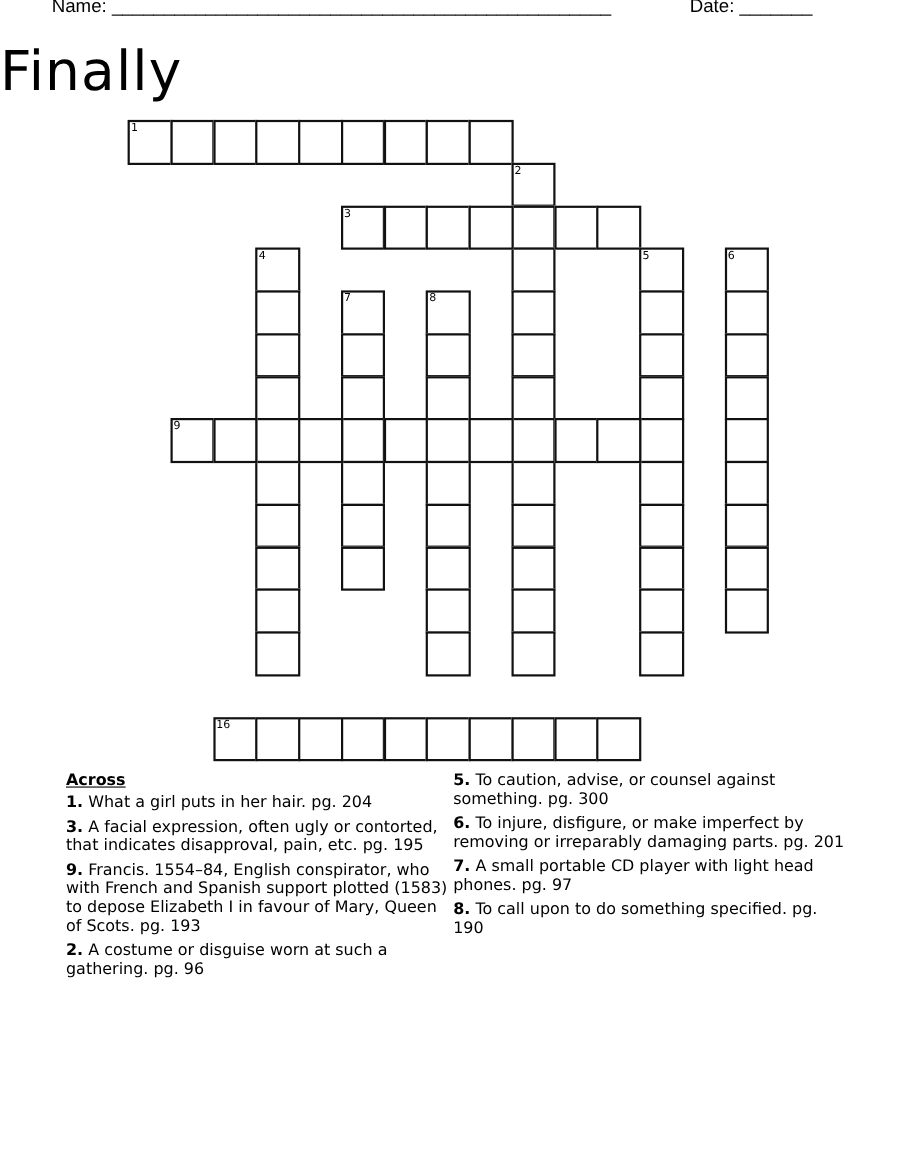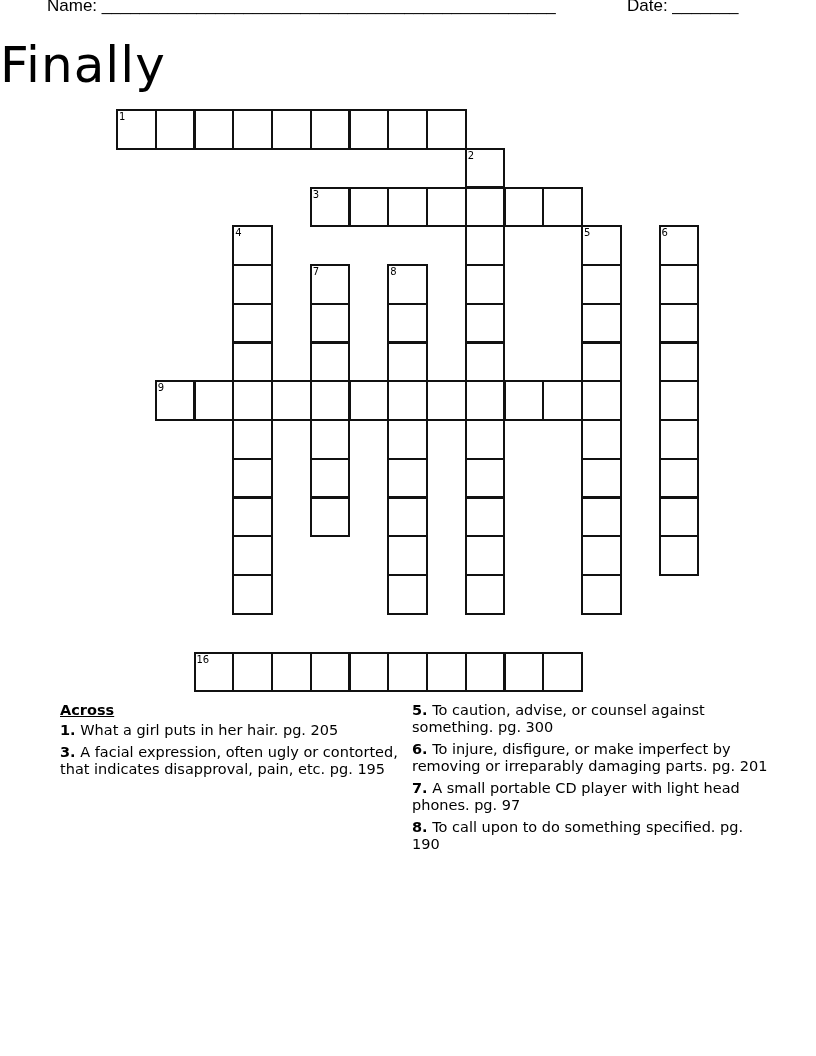--- a/index.html
+++ b/index.html
@@ -135,22 +135,24 @@
     <div class="cell" style="left: 231.5px; top: 541.5px;"></div>
     <div class="cell" style="left: 270.25px; top: 541.5px;"></div>
     <div class="cell" style="left: 309px; top: 541.5px;"></div>
     <div class="cell" style="left: 347.75px; top: 541.5px;"></div>
     <div class="cell" style="left: 386.5px; top: 541.5px;"></div>
     <div class="cell" style="left: 425.25px; top: 541.5px;"></div>
   </div>
 
 <div class="clues left">
   <div class="clue-head">Across</div>
-  <div class="clue"><b>1.</b><span> What a girl puts in her hair. pg. 205</span></div>
+  <div class="clue"><b>1.</b><span> What a girl puts in her hair. pg. 204</span></div>
   <div class="clue"><b>3.</b><span> A facial expression, often ugly or contorted, that indicates disapproval, pain, etc. pg. 195</span></div>
+  <div class="clue"><b>9.</b><span> Francis. 1554–84, English conspirator, who with French and Spanish support plotted (1583) to depose Elizabeth I in favour of Mary, Queen of Scots. pg. 193</span></div>
+  <div class="clue"><b>2.</b><span> A costume or disguise worn at such a gathering. pg. 96</span></div>
 </div>
 
 <div class="clues right" style="top:702px;">
   <div class="clue"><b>5.</b><span> To caution, advise, or counsel against something. pg. 300</span></div>
   <div class="clue"><b>6.</b><span> To injure, disfigure, or make imperfect by removing or irreparably damaging parts. pg. 201</span></div>
   <div class="clue"><b>7.</b><span> A small portable CD player with light head phones. pg. 97</span></div>
   <div class="clue"><b>8.</b><span> To call upon to do something specified. pg. 190</span></div>
 </div>
 
 </body></html>

